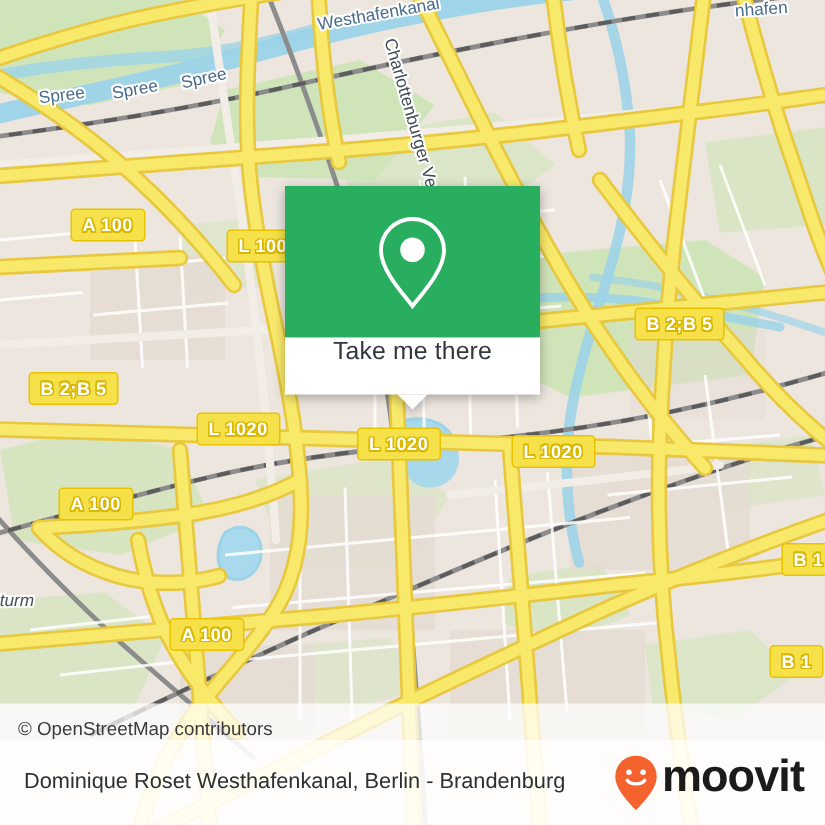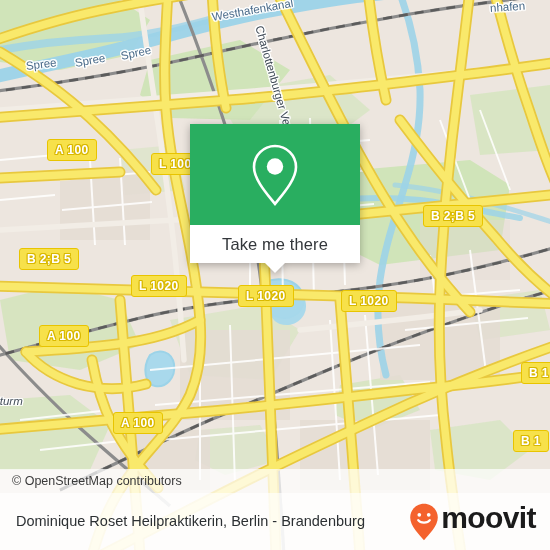--- a/index.html
+++ b/index.html
@@ -84,21 +84,21 @@
     height: 101px;
     background: #29AE60;
     display: flex;
     align-items: center;
     justify-content: center;
   }
   #callout-white {
     background: #FFFFFF;
     height: 38px;
     display: flex;
-    align-items: center;
+    align-items: flex-start;
     justify-content: center;
     position: relative;
   }
   #callout-label {
     font-size: 16.5px;
     color: #33373B;
     letter-spacing: .1px;
   }
   #callout-tail {
     position: absolute;
@@ -113,21 +113,21 @@
 
   
   #attribution {
     position: absolute;
     left: 0;
     top: 469px;
     width: 550px;
     height: 24px;
     background: rgba(255,255,255,0.72);
     display: flex;
-    align-items: center;
+    align-items: flex-end;
   }
   #attribution-text {
     padding-left: 12px;
     font-size: 12.5px;
     color: #3A3A3A;
   }
 
   
   #footer {
     position: absolute;
@@ -394,21 +394,21 @@
       </div>
     </div>
 
   </div>
 
   <div id="attribution">
     <span id="attribution-text">© OpenStreetMap contributors</span>
   </div>
 
   <div id="footer">
-    <div id="footer-title">Dominique Roset Heilpraktikerin, Berlin - Brandenburg</div>
+    <div id="footer-title">Dominique Roset Westhafenkanal, Berlin - Brandenburg</div>
     <div id="moovit-logo">
       <svg width="30" height="38" viewBox="0 0 30 38">
         <path d="M15 0.8 C7.3 0.8 1.2 6.9 1.2 14.6 C1.2 23.2 10.2 31.8 15 37.2
                  C19.8 31.8 28.8 23.2 28.8 14.6 C28.8 6.9 22.7 0.8 15 0.8 Z" fill="#F4622D"></path>
         <circle cx="10.3" cy="11.8" r="1.85" fill="#FFFFFF"></circle>
         <circle cx="19.7" cy="11.8" r="1.85" fill="#FFFFFF"></circle>
         <path d="M9.2 17.2 C11.4 20.4 18.6 20.4 20.8 17.2" fill="none" stroke="#FFFFFF" stroke-width="2.2" stroke-linecap="round"></path>
       </svg>
       <span id="moovit-wordmark">moovit</span>
     </div>

